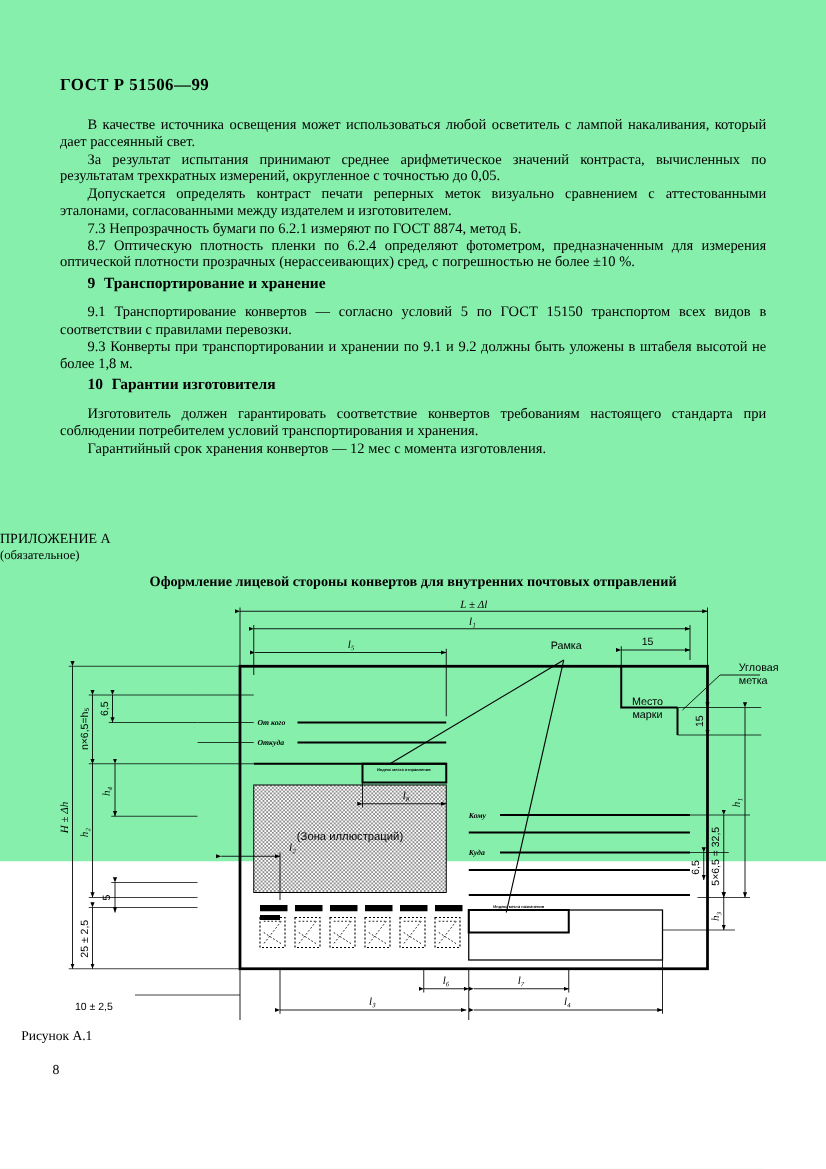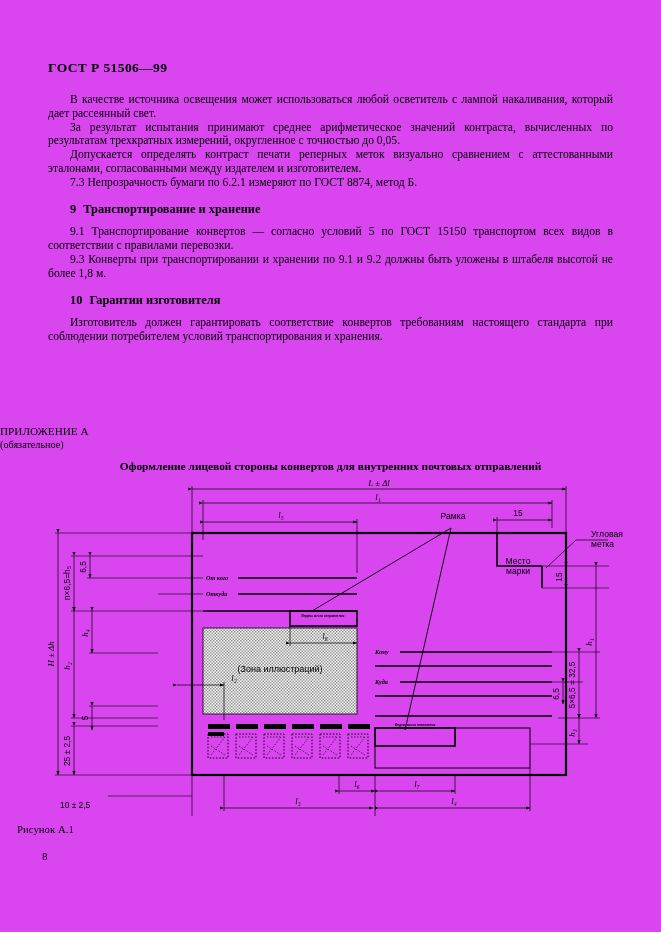--- a/index.html
+++ b/index.html
@@ -12,22 +12,22 @@
     height: 935px;
     position: relative;
     font-family: "Liberation Serif", serif;
     color: #000;
     overflow: hidden;
   }
   .page {
     position: absolute;
     left: 0; top: 0;
     width: 661px;
-    height: 932px;
-    background: #d946ef;
+    height: 689px;
+    background: #86efac;
   }
 
   
   .doc-header {
     position: absolute;
     left: 48px;
     top: 60px;
     font-size: 13.5px;
     font-weight: bold;
     letter-spacing: 0.4px;
@@ -46,21 +46,21 @@
   }
   .body-text p {
     margin: 0;
     text-indent: 22px;
     text-align: justify;
   }
 
   h2.sec {
     font-size: 12.4px;
     font-weight: bold;
-    margin: 13px 0 9px 22px;
+    margin: 3px 0 9px 22px;
     text-indent: 0;
   }
   h2.sec .num { margin-right: 7px; }
 
   
   .appendix {
     position: absolute;
     left: 0;
     top: 425px;
     width: 661px;
@@ -120,31 +120,33 @@
 
 <div class="page">
 
   <div class="doc-header">ГОСТ Р 51506—99</div>
 
   <div class="body-text">
     <p>В качестве источника освещения может использоваться любой осветитель с лампой накаливания, который дает рассеянный свет.</p>
     <p>За результат испытания принимают среднее арифметическое значений контраста, вычисленных по результатам трехкратных измерений, округленное с точностью до 0,05.</p>
     <p>Допускается определять контраст печати реперных меток визуально сравнением с аттестованными эталонами, согласованными между издателем и изготовителем.</p>
     <p>7.3  Непрозрачность бумаги по 6.2.1 измеряют по ГОСТ 8874, метод Б.</p>
+    <p>8.7  Оптическую плотность пленки по 6.2.4 определяют фотометром, предназначенным для измерения оптической плотности прозрачных (нерассеивающих) сред, с погрешностью не более ±10 %.</p>
 
     <h2 class="sec">
       <span class="num">9</span><span>Транспортирование и хранение</span>
     </h2>
     <p>9.1  Транспортирование конвертов — согласно условий 5 по ГОСТ 15150 транспортом всех видов в соответствии с правилами перевозки.</p>
     <p>9.3  Конверты при транспортировании и хранении по 9.1 и 9.2 должны быть уложены в штабеля высотой не более 1,8 м.</p>
 
     <h2 class="sec">
       <span class="num">10</span><span>Гарантии изготовителя</span>
     </h2>
     <p>Изготовитель должен гарантировать соответствие конвертов требованиям настоящего стандарта при соблюдении потребителем условий транспортирования и хранения.</p>
+    <p>Гарантийный срок хранения конвертов — 12 мес с момента изготовления.</p>
   </div>
 
   <div class="appendix">
     <div>ПРИЛОЖЕНИЕ А</div>
     <div class="sub">(обязательное)</div>
   </div>
   <div class="appendix-title">Оформление лицевой стороны конвертов для внутренних почтовых отправлений</div>
 
   <div class="figure-wrap">
     <svg width="661" height="340" viewBox="0 0 661 340">

